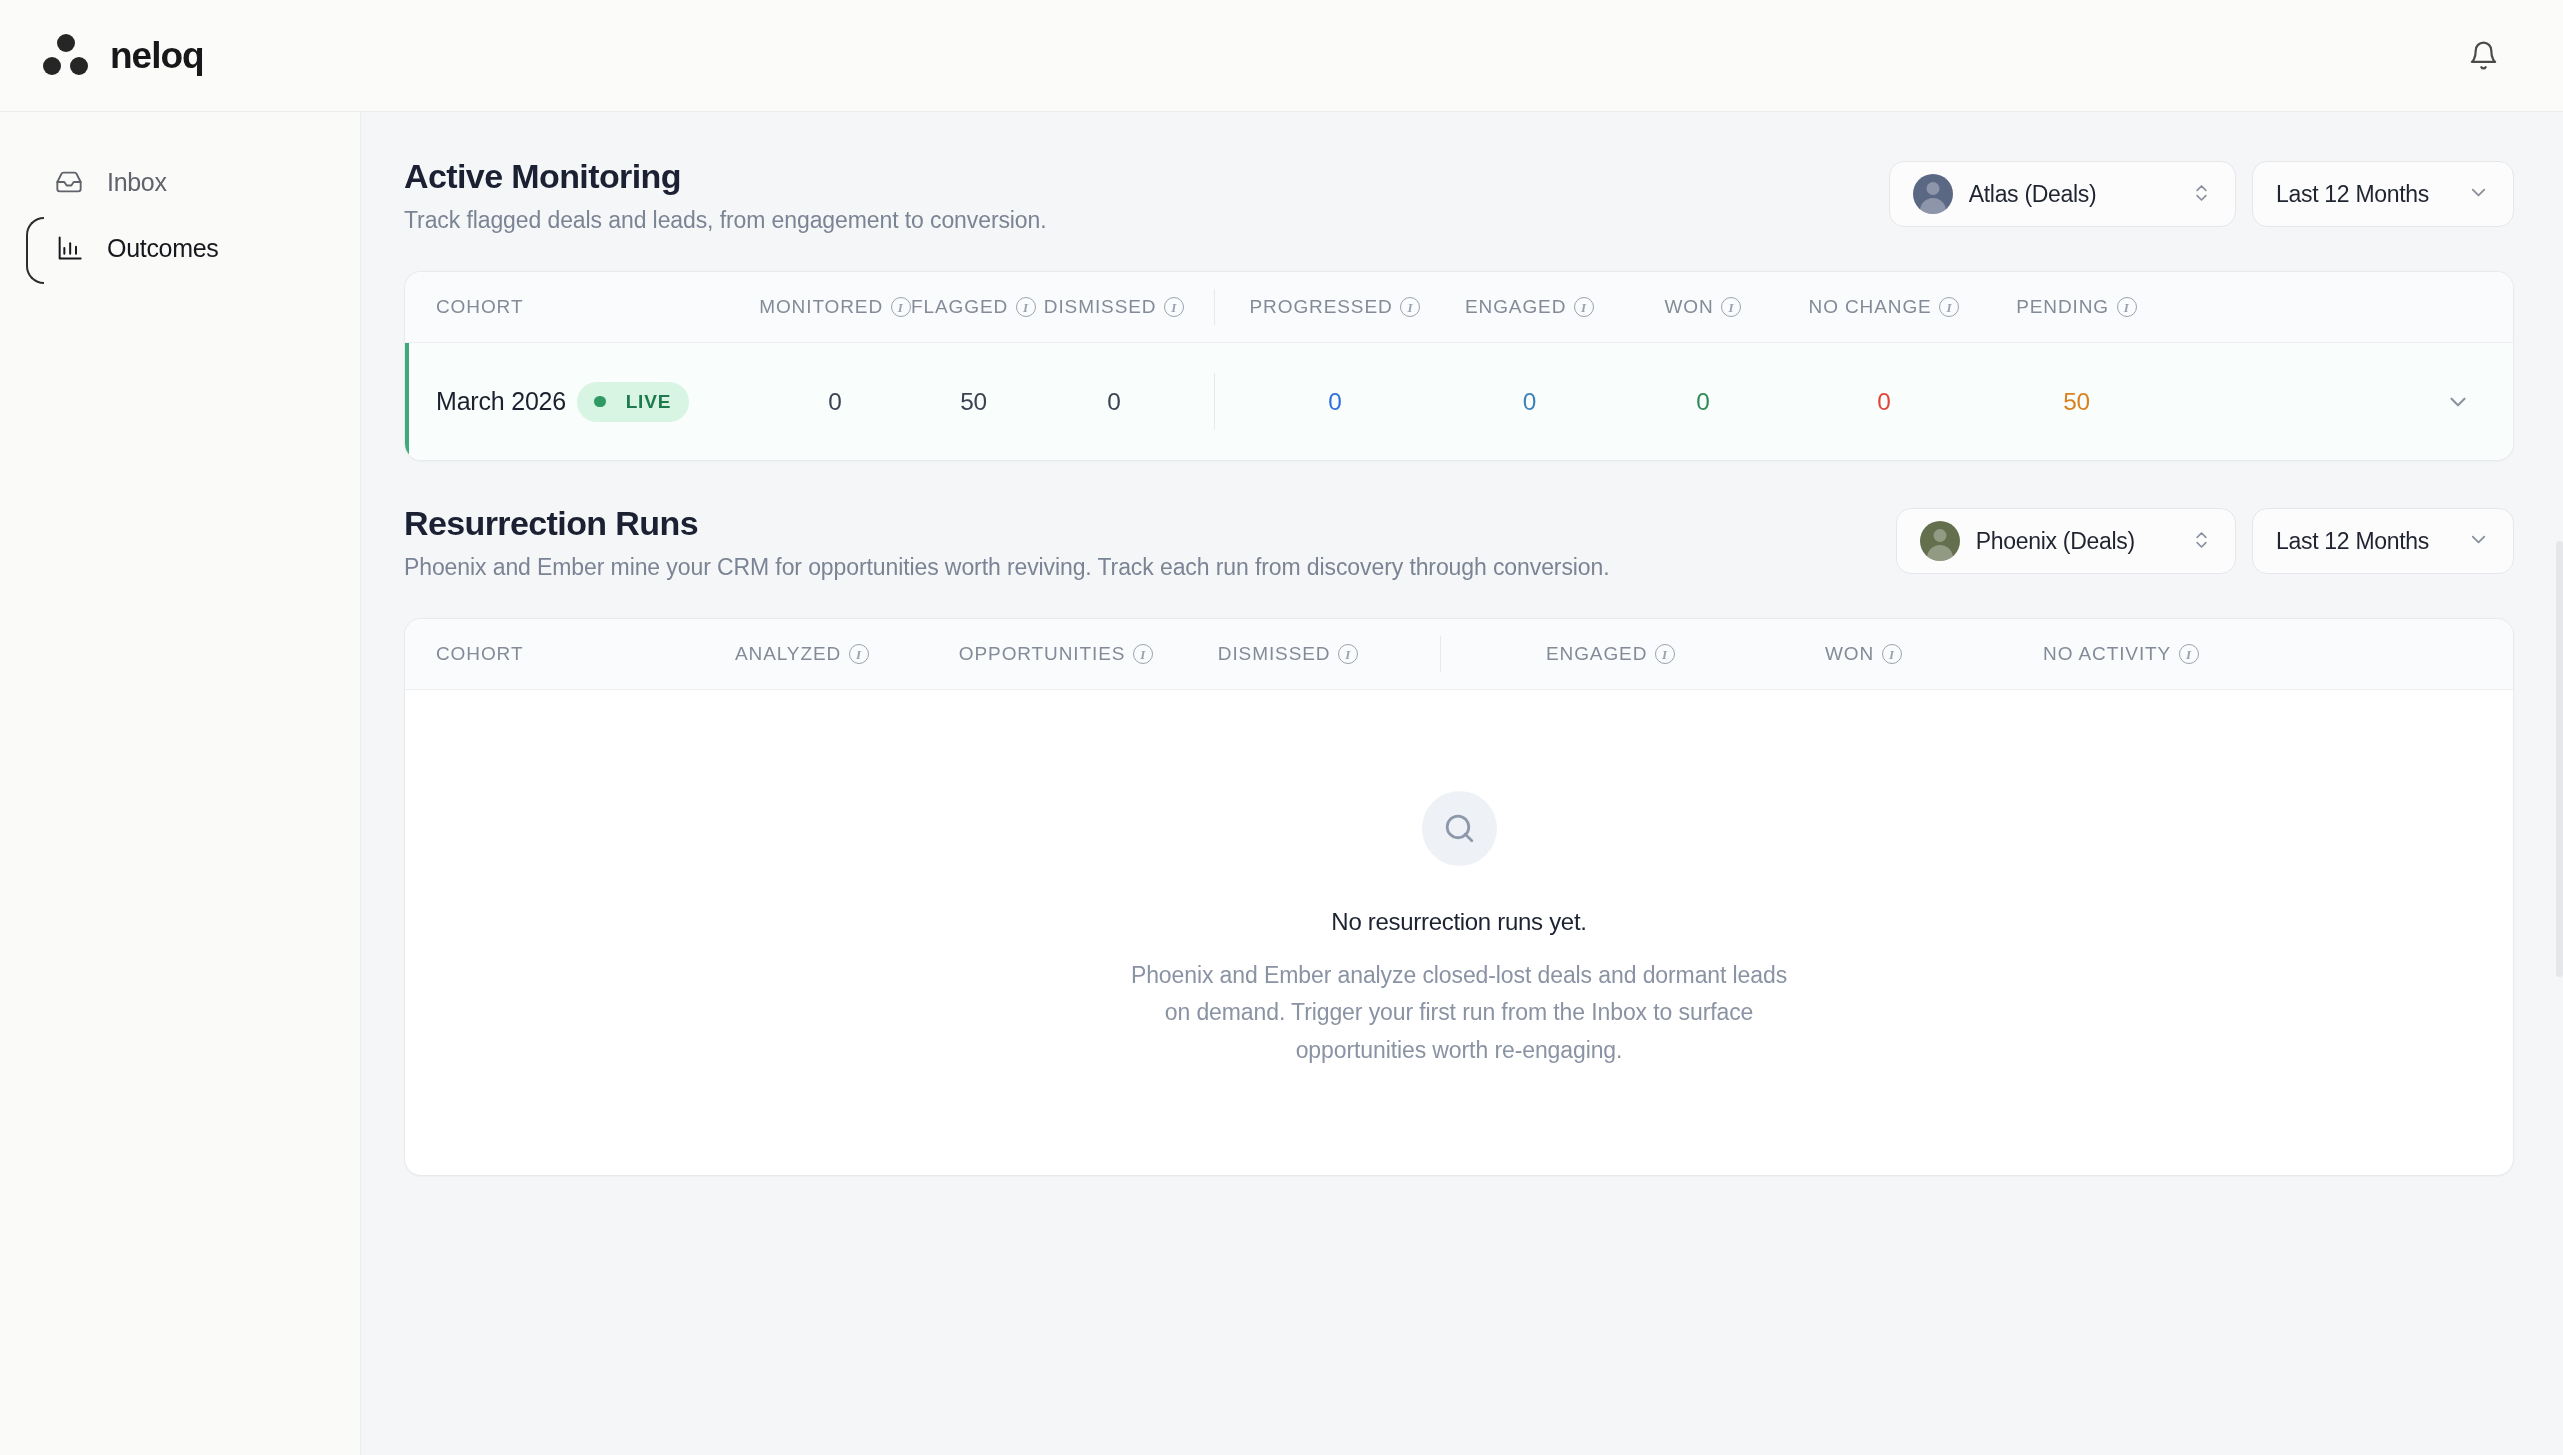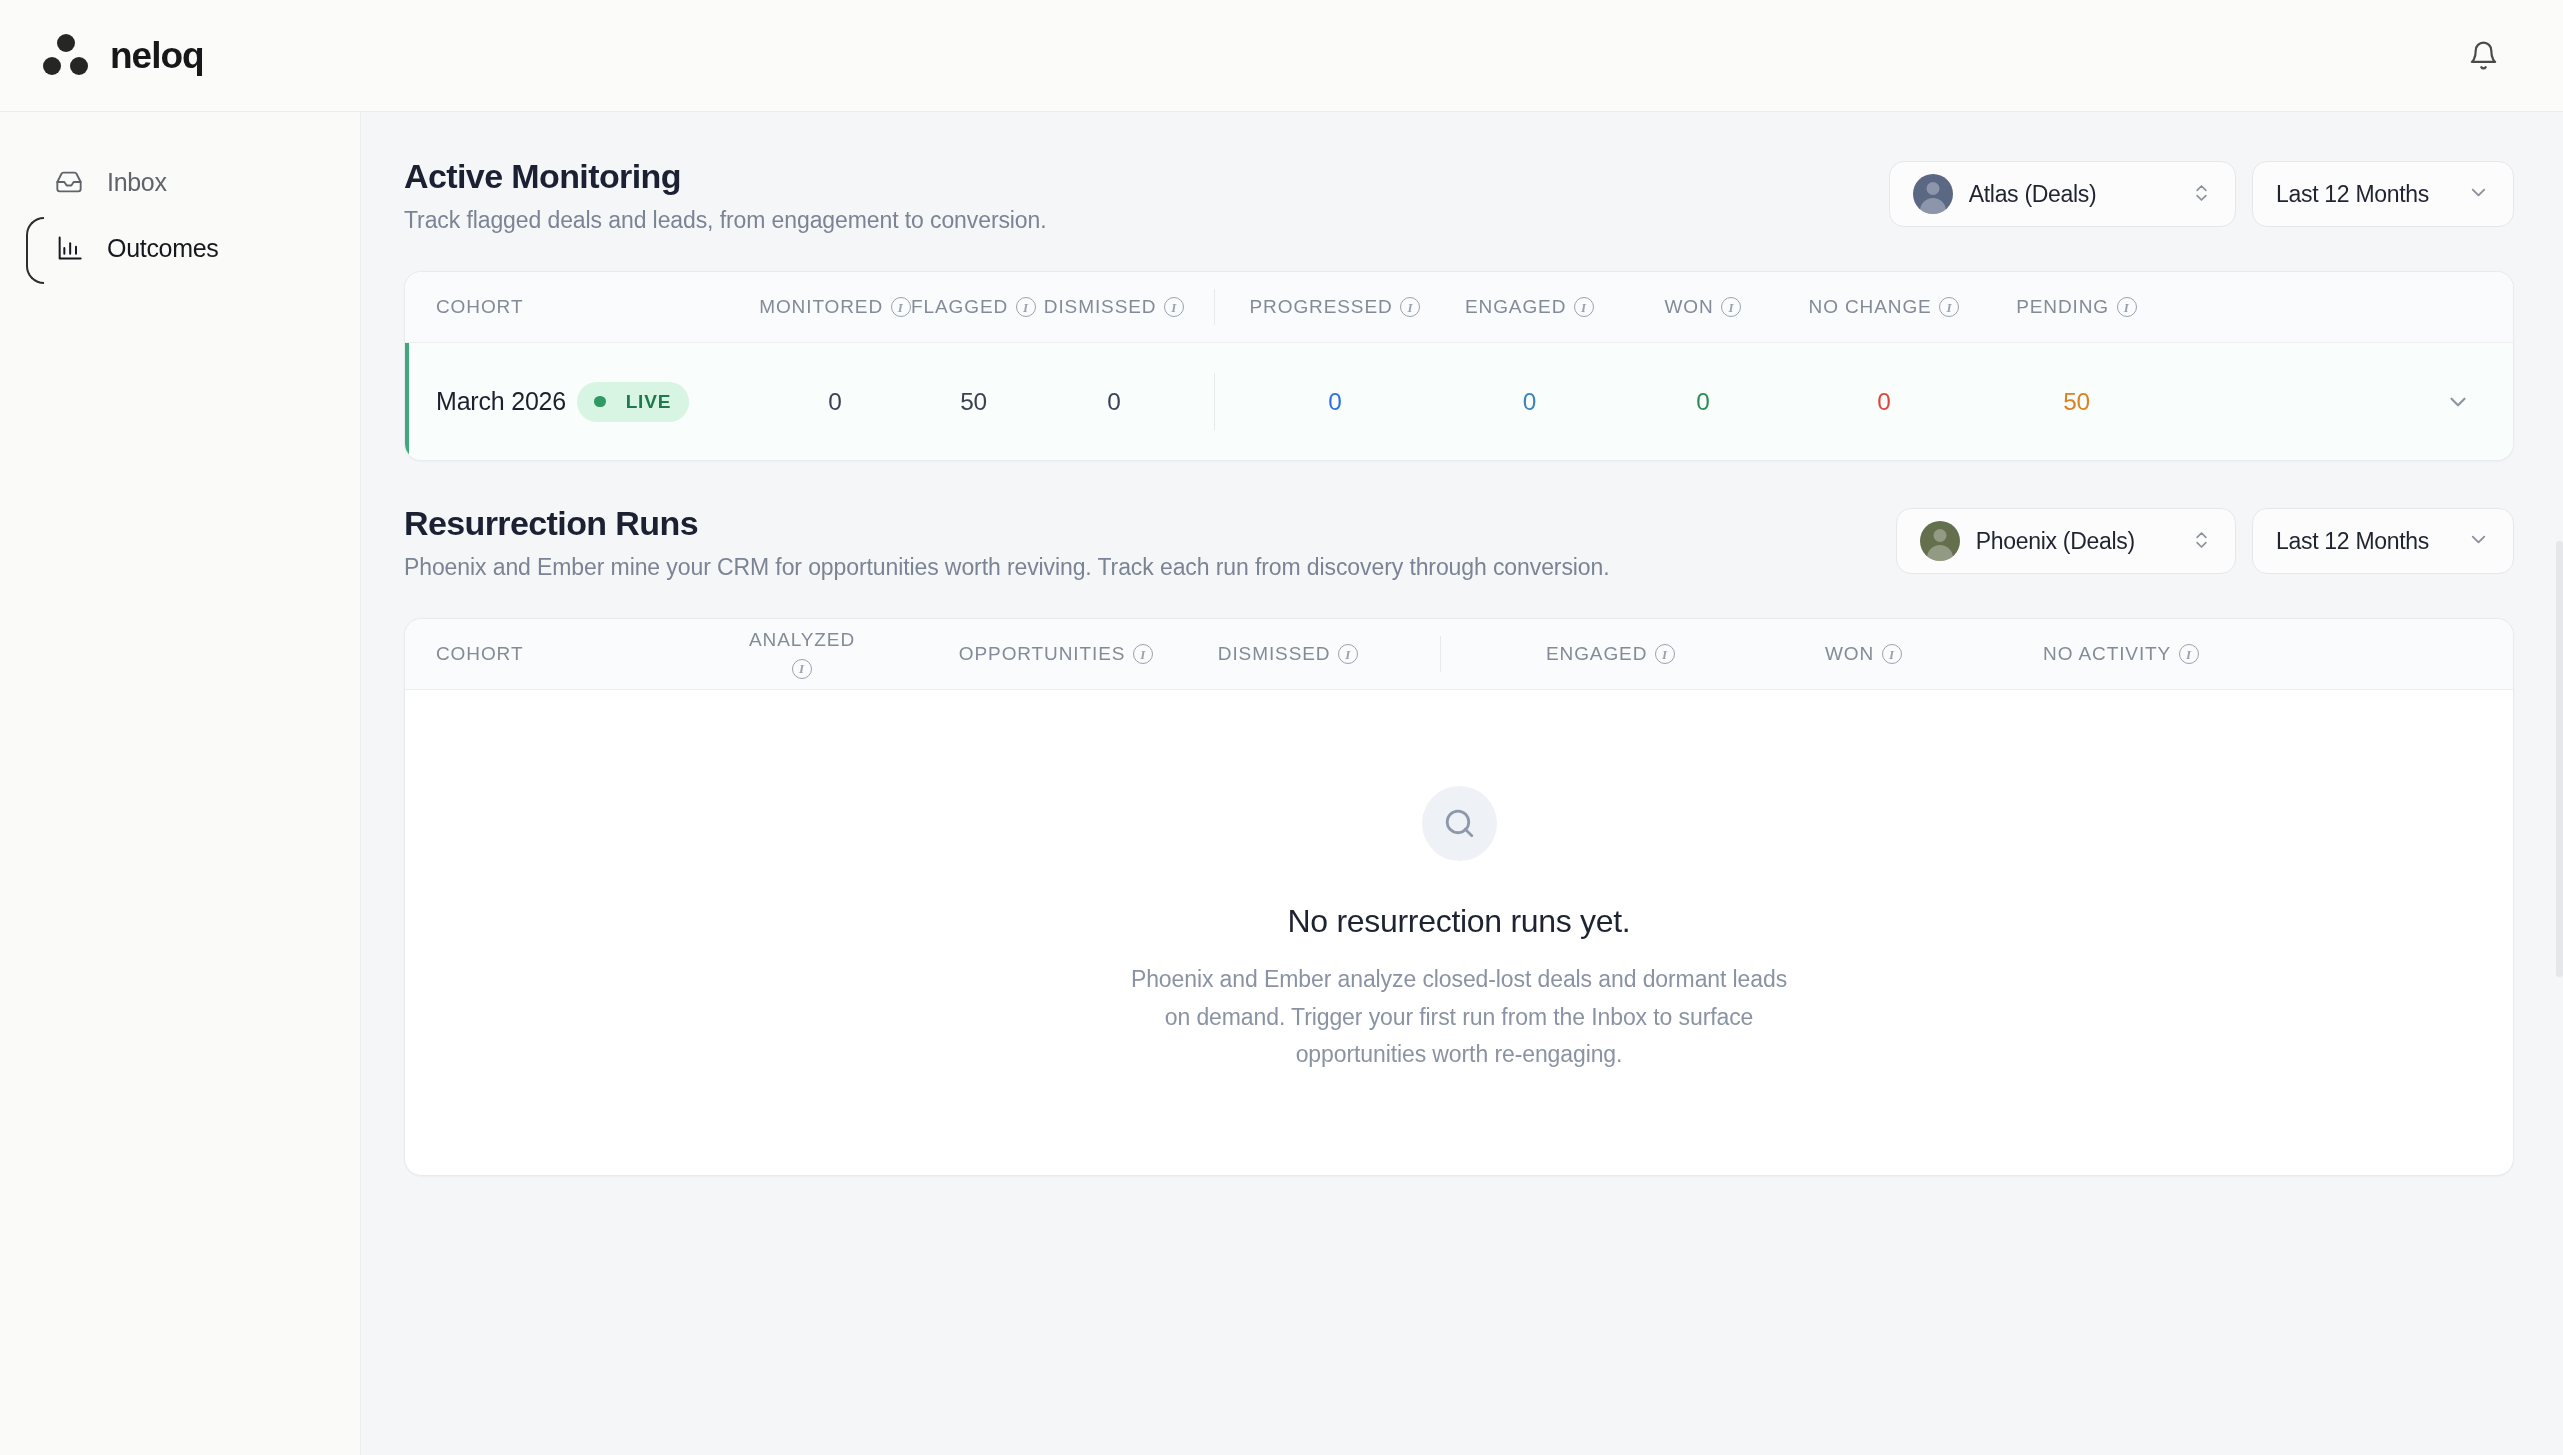--- a/index.html
+++ b/index.html
@@ -356,21 +356,21 @@
   .c-am-dismissed { width: 150px; justify-content: center; }
   .c-am-gap       { width: 51px; }
   .c-am-prog      { width: 190px; justify-content: center; }
   .c-am-eng       { width: 199px; justify-content: center; }
   .c-am-won       { width: 148px; justify-content: center; }
   .c-am-noch      { width: 214px; justify-content: center; }
   .c-am-pend      { width: 171px; justify-content: center; }
 
   
   .c-rr-cohort  { width: 235px; }
-  .c-rr-anal    { width: 262px; justify-content: center; flex-direction: column; }
+  .c-rr-anal    { width: 262px; justify-content: center; }
   .c-rr-opp     { width: 246px; justify-content: center; }
   .c-rr-dism    { width: 218px; justify-content: center; }
   .c-rr-gap     { width: 87px; }
   .c-rr-eng     { width: 253px; justify-content: center; }
   .c-rr-won     { width: 253px; justify-content: center; }
   .c-rr-noact   { width: 262px; justify-content: center; }
 
   
   .empty {
     height: 485px;
@@ -383,21 +383,21 @@
   .empty-icon {
     width: 75px; height: 75px;
     border-radius: 50%;
     background: #eef1f6;
     display: flex;
     align-items: center;
     justify-content: center;
     margin-bottom: 42px;
   }
   .empty-title {
-    font-size: 32px;
+    font-size: 24px;
     color: #1d2331;
     letter-spacing: -0.3px;
     margin-bottom: 21px;
   }
   .empty-body {
     font-size: 23px;
     line-height: 1.63;
     color: #8a93a3;
     text-align: center;
     max-width: 663px;

